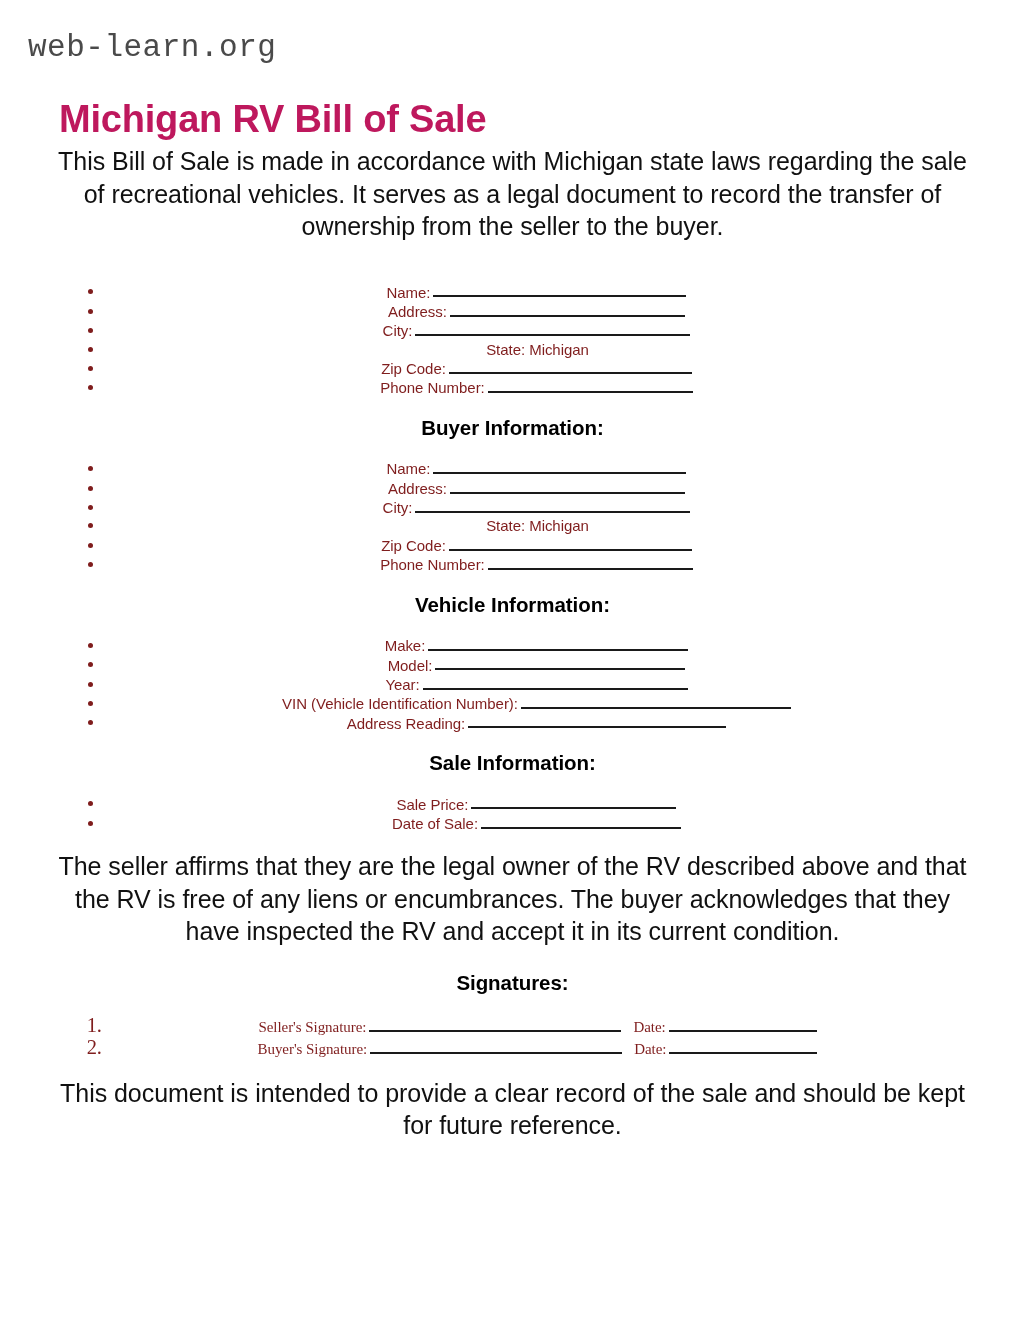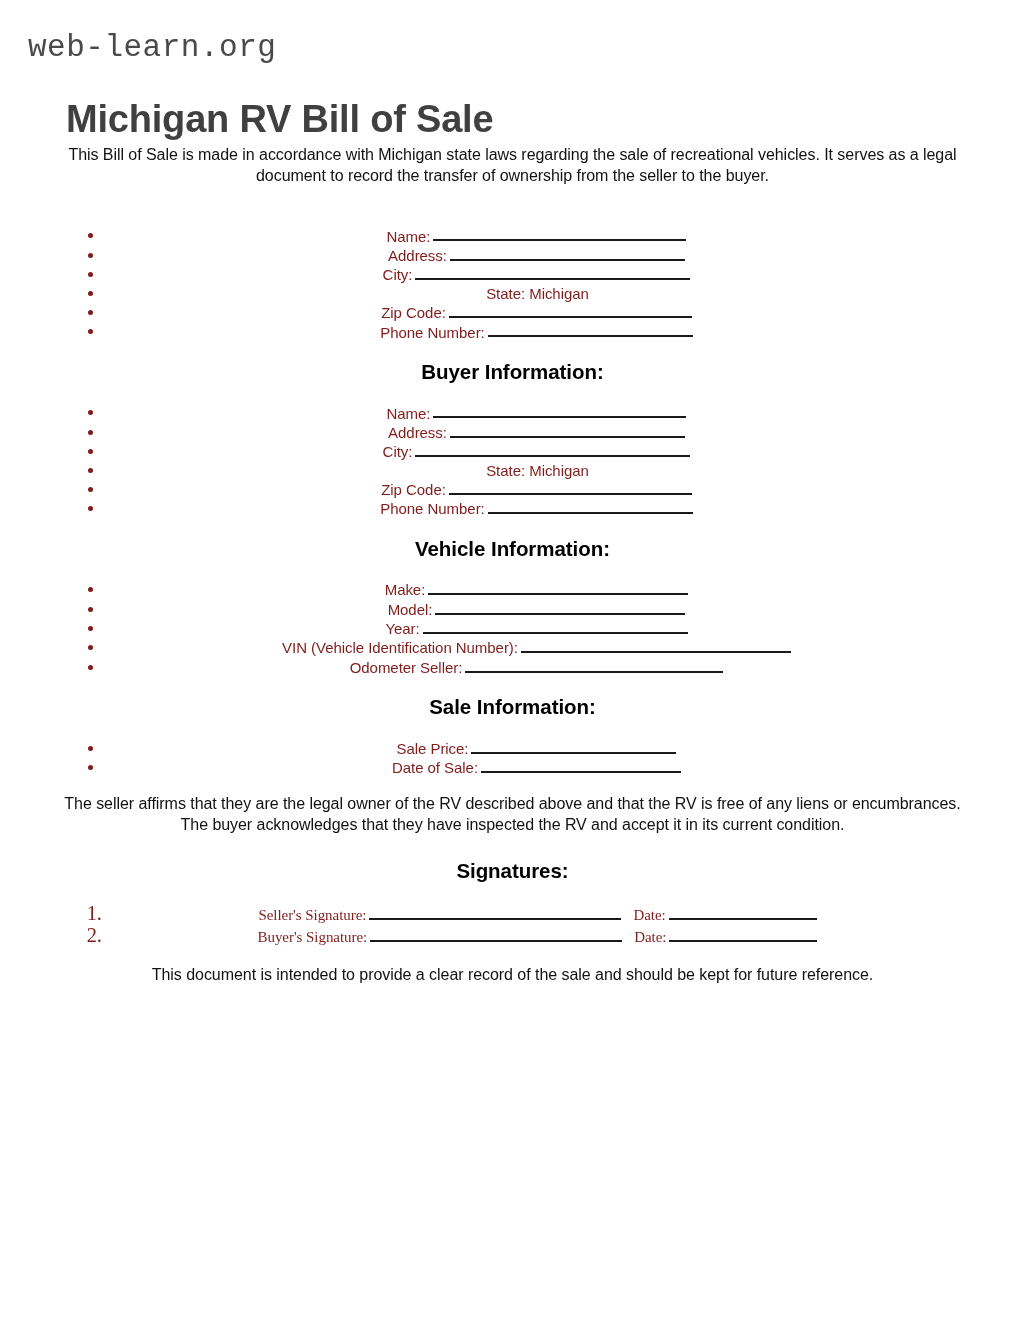--- a/index.html
+++ b/index.html
@@ -33,42 +33,42 @@
     font-family: "Liberation Mono", "DejaVu Sans Mono", monospace;
     font-size: 31px;
     letter-spacing: 0.5px;
     color: #4a4a4a;
     line-height: 1;
     white-space: nowrap;
   }
 
   .doc-title {
     position: absolute;
-    left: 66px;
+    left: 59px;
     top: 72px;
     font-family: "Liberation Sans", sans-serif;
     font-weight: bold;
     font-size: 38px;
     line-height: 1.18;
     letter-spacing: -0.2px;
-    color: #404040;
+    color: #be185d;
     white-space: nowrap;
   }
 
   
   .content {
     position: absolute;
     left: 55px;
     top: 145px;
     width: 915px;
   }
 
   p.para {
     margin: 0 0 0 0;
-    font-size: 16px;
+    font-size: 25px;
     line-height: 1.30;
     color: #111;
     letter-spacing: -0.05px;
   }
 
   h2.section {
     font-size: 20.5px;
     font-weight: bold;
     margin: 0;
     line-height: 1.3;
@@ -162,21 +162,21 @@
 
     <div class="spacer-list"></div>
 
     <h2 class="section">Vehicle Information:</h2>
     <div class="spacer-head"></div>
     <ul class="fields">
       <li><span>Make:</span><span class="blank w6"></span></li>
       <li><span>Model:</span><span class="blank w7"></span></li>
       <li><span>Year:</span><span class="blank w8"></span></li>
       <li><span>VIN (Vehicle Identification Number):</span><span class="blank w9"></span></li>
-      <li><span>Odometer Seller:</span><span class="blank w10"></span></li>
+      <li><span>Address Reading:</span><span class="blank w10"></span></li>
     </ul>
 
     <div class="spacer-list"></div>
 
     <h2 class="section">Sale Information:</h2>
     <div class="spacer-head"></div>
     <ul class="fields">
       <li><span>Sale Price:</span><span class="blank w11"></span></li>
       <li><span>Date of Sale:</span><span class="blank w12"></span></li>
     </ul>

